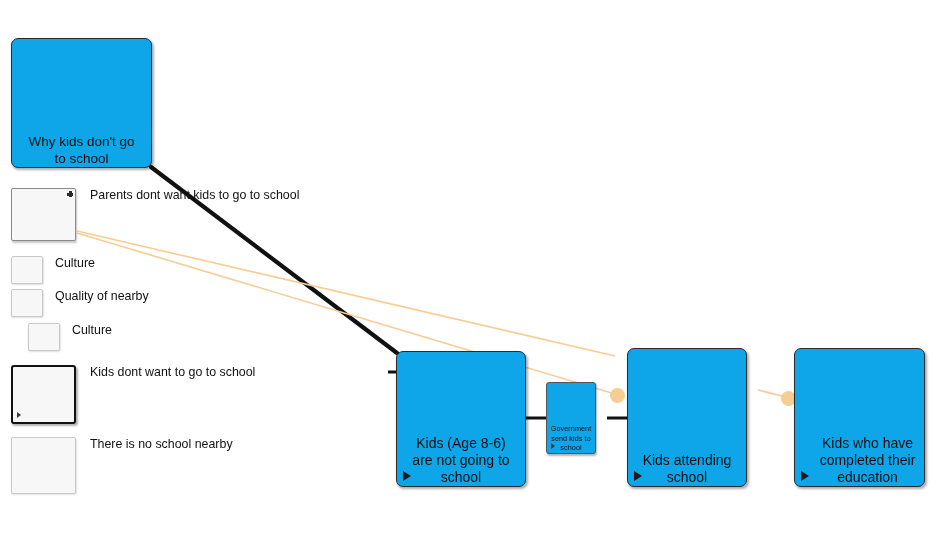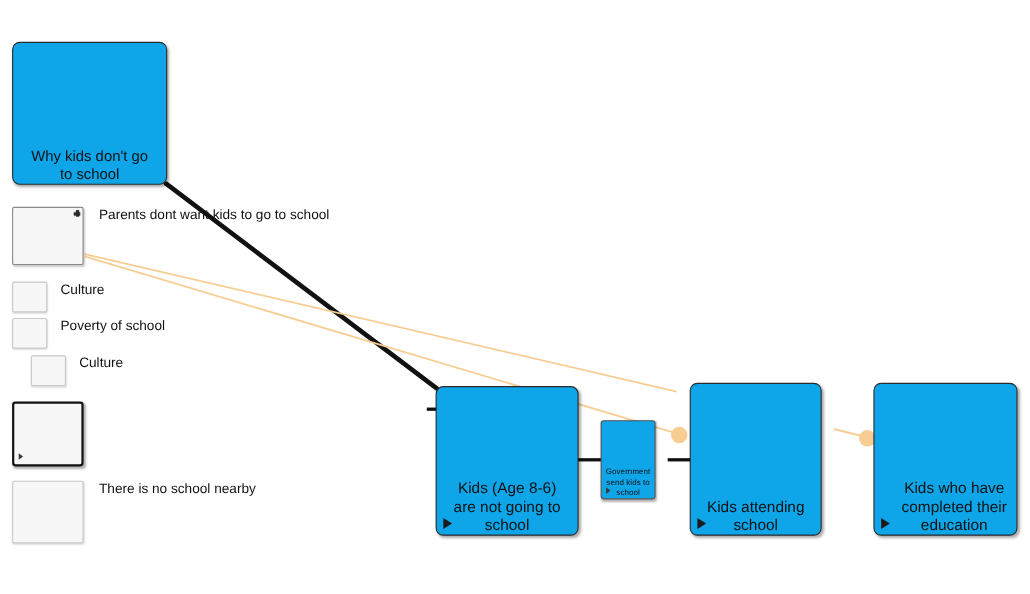--- a/index.html
+++ b/index.html
@@ -185,32 +185,33 @@
     <span class="row-label" style="margin-left:14px;">Parents dont want kids to go to school</span>
   </div>
 
   <div class="list-row" style="left:11px; top:256px;">
     <div class="swatch plain" style="width:32px; height:28px;"></div>
     <span class="row-label" style="margin-left:12px;">Culture</span>
   </div>
 
   <div class="list-row" style="left:11px; top:289px;">
     <div class="swatch plain" style="width:32px; height:28px;"></div>
-    <span class="row-label" style="margin-left:12px;">Poverty of school</span>
+    <span class="row-label" style="margin-left:12px;">Quality of nearby</span>
   </div>
 
   <div class="list-row" style="left:28px; top:323px;">
     <div class="swatch plain" style="width:32px; height:28px;"></div>
     <span class="row-label" style="margin-left:12px;">Culture</span>
   </div>
 
   <div class="list-row" style="left:11px; top:365px;">
     <div class="swatch bold" style="width:65px; height:59px;">
       <span class="tri small"></span>
     </div>
+    <span class="row-label" style="margin-left:14px;">Kids dont want to go to school</span>
   </div>
 
   <div class="list-row" style="left:11px; top:437px;">
     <div class="swatch plain" style="width:65px; height:57px;"></div>
     <span class="row-label" style="margin-left:14px;">There is no school nearby</span>
   </div>
 
   <div class="node flow" style="left:396px; top:351px; width:130px; height:136px;">
     <span class="label">Kids (Age 8-6)
 are not going to

